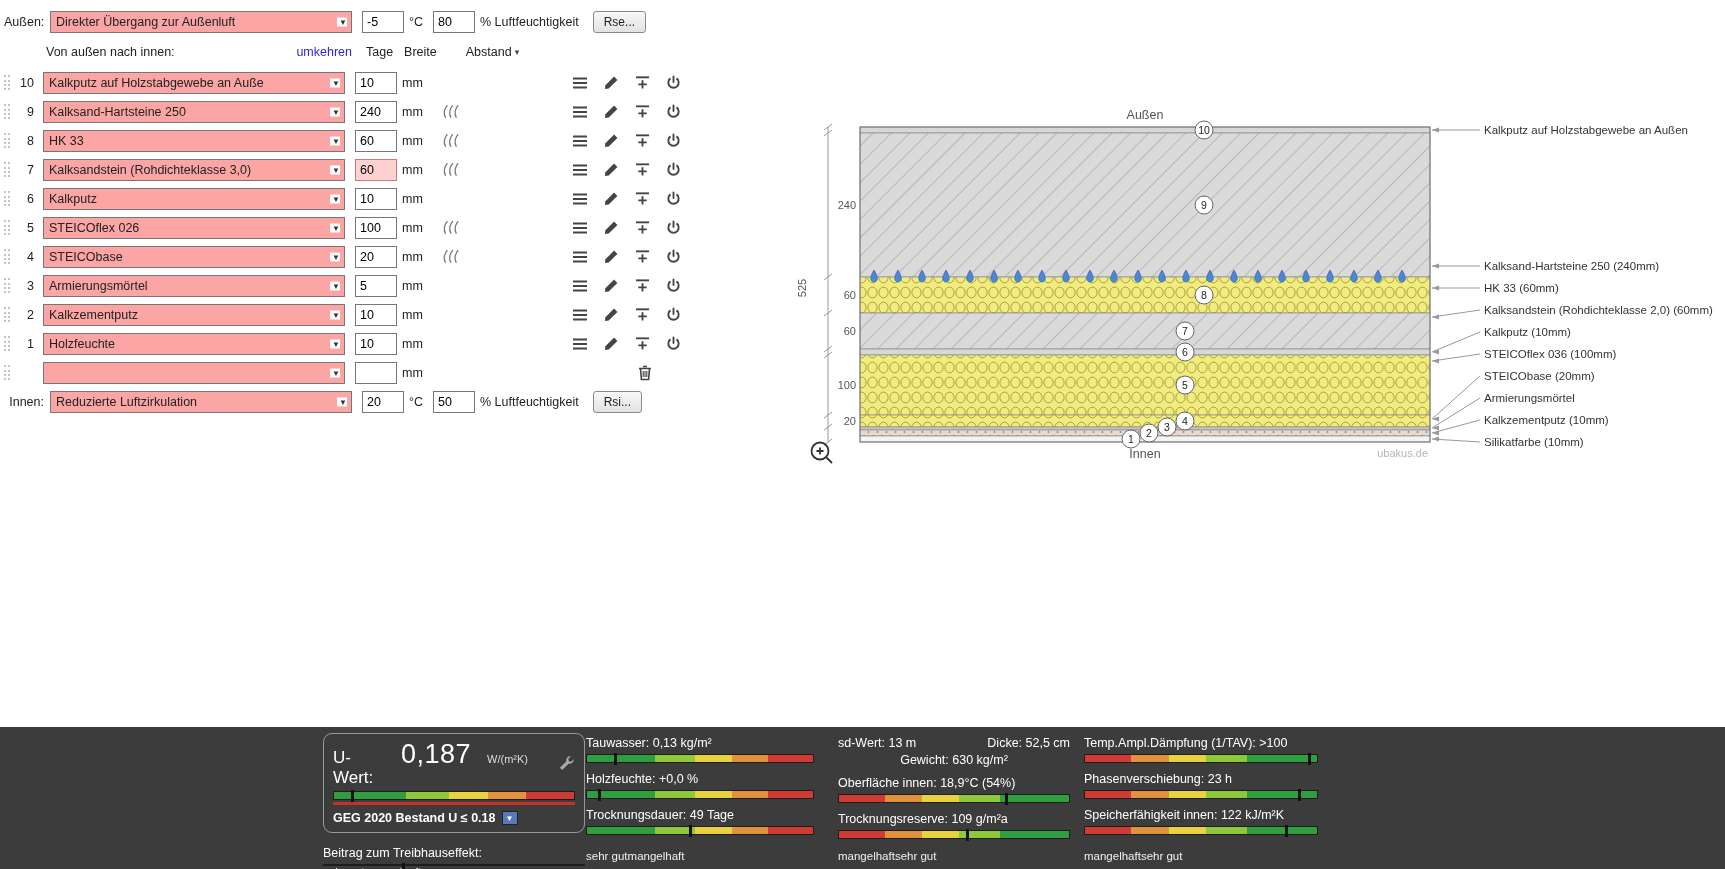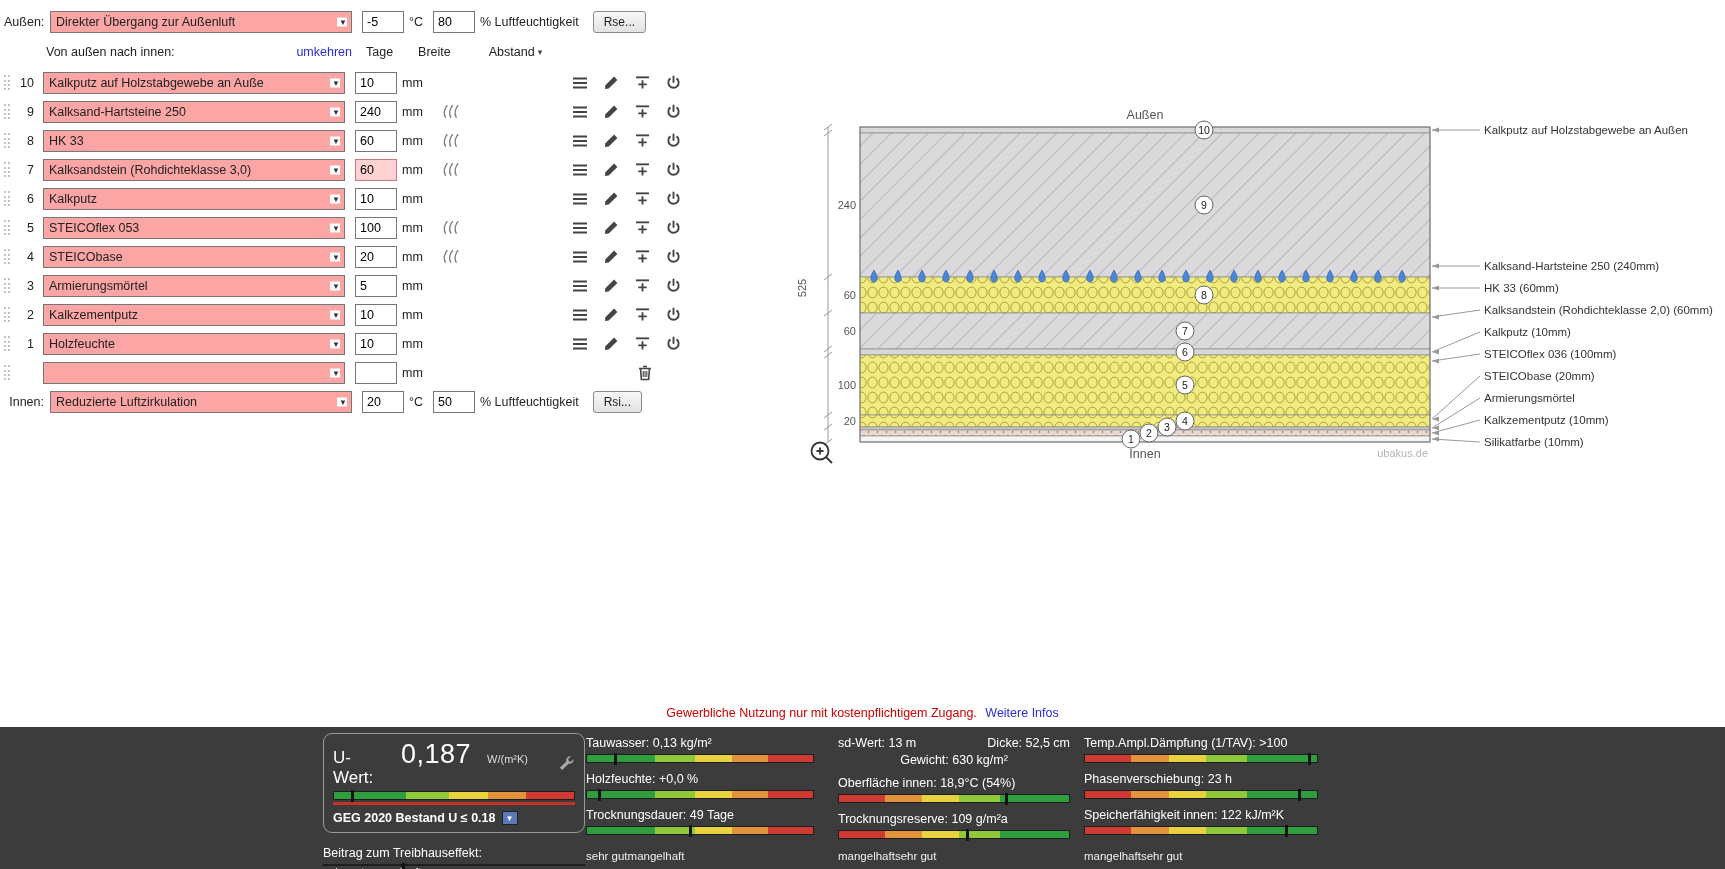--- a/index.html
+++ b/index.html
@@ -24,22 +24,22 @@
 .small-btn{margin-left:14px;font:inherit;font-size:12px;padding:3px 10px;border:1px solid #8a8a8a;border-radius:3px;background:linear-gradient(#f8f8f8,#e2e2e2);cursor:pointer;color:#222}
 .drag{width:6px;height:15px;border-left:2px dotted #c3c3c3;border-right:2px dotted #c3c3c3;margin-right:3px;flex:none;cursor:grab}
 .lnum{width:21px;text-align:right;margin-right:9px;flex:none}
 .inh{width:30px;margin-left:4px;display:flex;justify-content:center;flex:none}
 .actions{display:flex;gap:13px;margin-left:auto;margin-right:88px;align-items:center}
 .actions.trash-only{margin-right:116px}
 .icon-btn{width:18px;height:18px;display:inline-flex;align-items:center;justify-content:center;cursor:pointer}
 .hdr-direction{margin-left:42px;width:240px}
 .hdr-umkehren{width:66px;text-align:right;color:#2b2bd6;cursor:pointer}
 .hdr-dicke{margin-left:14px}
-.hdr-breite{margin-left:25px}
-.hdr-abstand{margin-left:38px}
+.hdr-breite{margin-left:11px}
+.hdr-abstand{margin-left:29px}
 .hdr-caret{font-size:9px;color:#444;margin-left:3px}
 
 
 .diagram{position:absolute;left:790px;top:105px}
 .diagram text{font-family:"Liberation Sans",sans-serif}
 
 
 .notice{position:absolute;top:706px;left:0;width:1725px;text-align:center;font-size:12.5px}
 .notice .warn-text{color:#c00}
 .notice a{color:#2b2bd6;text-decoration:none;margin-left:5px;cursor:pointer}
@@ -288,21 +288,21 @@
               <path d="M4.8 3.6a5.5 5.5 0 1 0 6.4 0" fill="none" stroke="#444" stroke-width="2"></path>
             </svg>
           </span>
       </div>
     </div>
 
     <div class="row layer">
       <span class="drag"></span>
       <span class="lnum">5</span>
       <div class="fselect w-select">
-        <span class="ftext">STEICOflex 053</span>
+        <span class="ftext">STEICOflex 026</span>
         <span class="arrow">▼</span>
       </div>
       <input class="tin" value="100" style="">
       <span class="unit mm">mm</span>
       <span class="inh">
           <svg width="18" height="15" viewBox="0 0 20 16">
             <path d="M4 15C1 10 3 4 6 1M10 15C7 10 9 4 12 1M16 15c-3-5-1-11 2-14" fill="none" stroke="#777" stroke-width="1.4"></path>
           </svg>
         </span>
       <div class="actions">
@@ -661,24 +661,20 @@
     <text x="355" y="353" text-anchor="middle" font-size="12.5" fill="#555">Innen</text>
     <text x="638" y="352" text-anchor="end" font-size="11" fill="#b5b5b5">ubakus.de</text>
 
     <g stroke="#333" stroke-width="1.8" fill="none" style="cursor:pointer">
       <circle cx="30" cy="346" r="8.5"></circle>
       <path d="M30 342.5v7M26.5 346h7"></path>
       <line x1="36.5" y1="352.5" x2="42" y2="358"></line>
     </g>
   </svg>
 
-  <div class="notice">
-    <span class="warn-text">Gewerbliche Nutzung nur mit kostenpflichtigem Zugang.</span>
-    <a>Weitere Infos</a>
-  </div>
 
   <footer class="results">
 
     <div class="rcol" id="col1">
       <div class="uwert-box">
         <div class="uline">
           <span class="ulabel">U-Wert:</span>
           <span class="uval">0,187</span>
           <span class="uunit">W/(m²K)</span>
           <span class="icon-btn">

